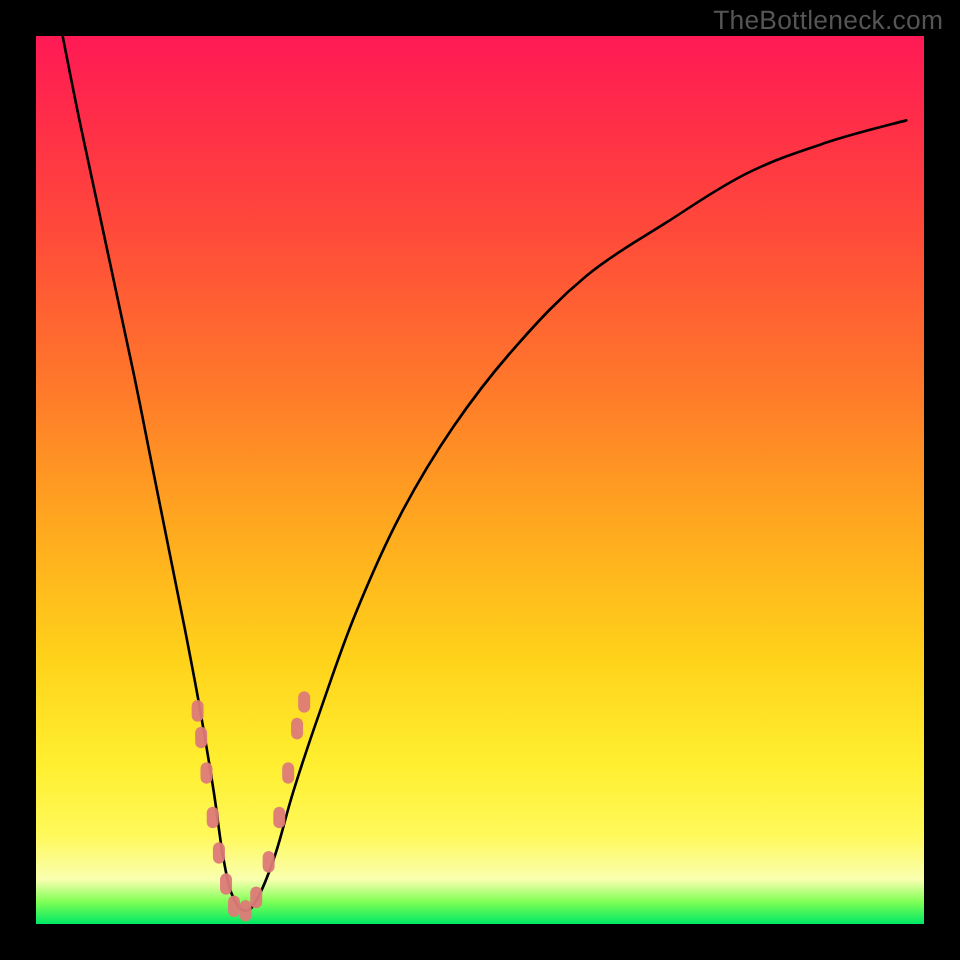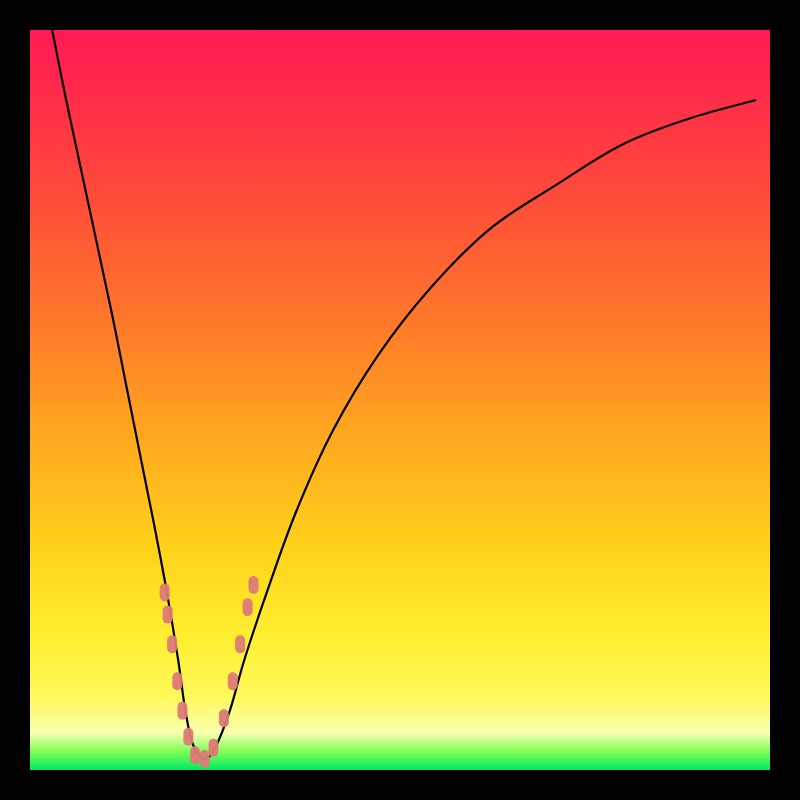--- a/index.html
+++ b/index.html
@@ -65,20 +65,21 @@
   }
   .marker {
     fill: #dd7a78;
     opacity: 0.95;
   }
 </style>
 </head>
 <body>
 
 <div class="frame">
+  <div class="watermark">TheBottleneck.com</div>
 
   <div class="plot-area">
     <div class="gradient-bg"></div>
 
     <svg class="curves" viewBox="0 0 740 740" preserveAspectRatio="none">
       <path id="main-curve" class="curve" d="M 22.20 0.00 C 24.86 13.32, 30.34 42.03, 37.00 74.00 C 43.66 105.97, 51.21 140.30, 59.20 177.60 C 67.19 214.90, 74.74 249.23, 81.40 281.20 C 88.06 313.17, 90.87 328.56, 96.20 355.20 C 101.53 381.84, 105.67 402.56, 111.00 429.20 C 116.33 455.84, 121.14 479.22, 125.80 503.20 C 130.46 527.18, 132.90 539.76, 136.90 562.40 C 140.90 585.04, 144.67 607.69, 148.00 629.00 C 151.33 650.31, 152.74 665.48, 155.40 680.80 C 158.06 696.12, 159.47 705.44, 162.80 714.10 C 166.13 722.76, 169.90 728.23, 173.90 728.90 C 177.90 729.57, 180.34 726.46, 185.00 717.80 C 189.66 709.14, 194.47 696.78, 199.80 680.80 C 205.13 664.82, 207.94 650.31, 214.60 629.00 C 221.26 607.69, 227.48 589.04, 236.80 562.40 C 246.12 535.76, 254.41 510.30, 266.40 481.00 C 278.39 451.70, 288.75 427.57, 303.40 399.60 C 318.05 371.63, 330.48 350.91, 347.80 325.60 C 365.12 300.29, 379.62 281.64, 399.60 259.00 C 419.58 236.36, 436.16 218.45, 458.80 199.80 C 481.44 181.15, 501.42 170.72, 525.40 155.40 C 549.38 140.08, 568.02 126.69, 592.00 114.70 C 615.98 102.71, 634.62 96.79, 658.60 88.80 C 682.58 80.81, 713.21 73.63, 725.20 70.30"></path>
       <g id="marker-group">
           <rect x="129.68" y="553.40" width="10" height="18" rx="5" ry="5" class="marker"></rect>
           <rect x="132.64" y="575.60" width="10" height="18" rx="5" ry="5" class="marker"></rect>
           <rect x="137.08" y="605.20" width="10" height="18" rx="5" ry="5" class="marker"></rect>

